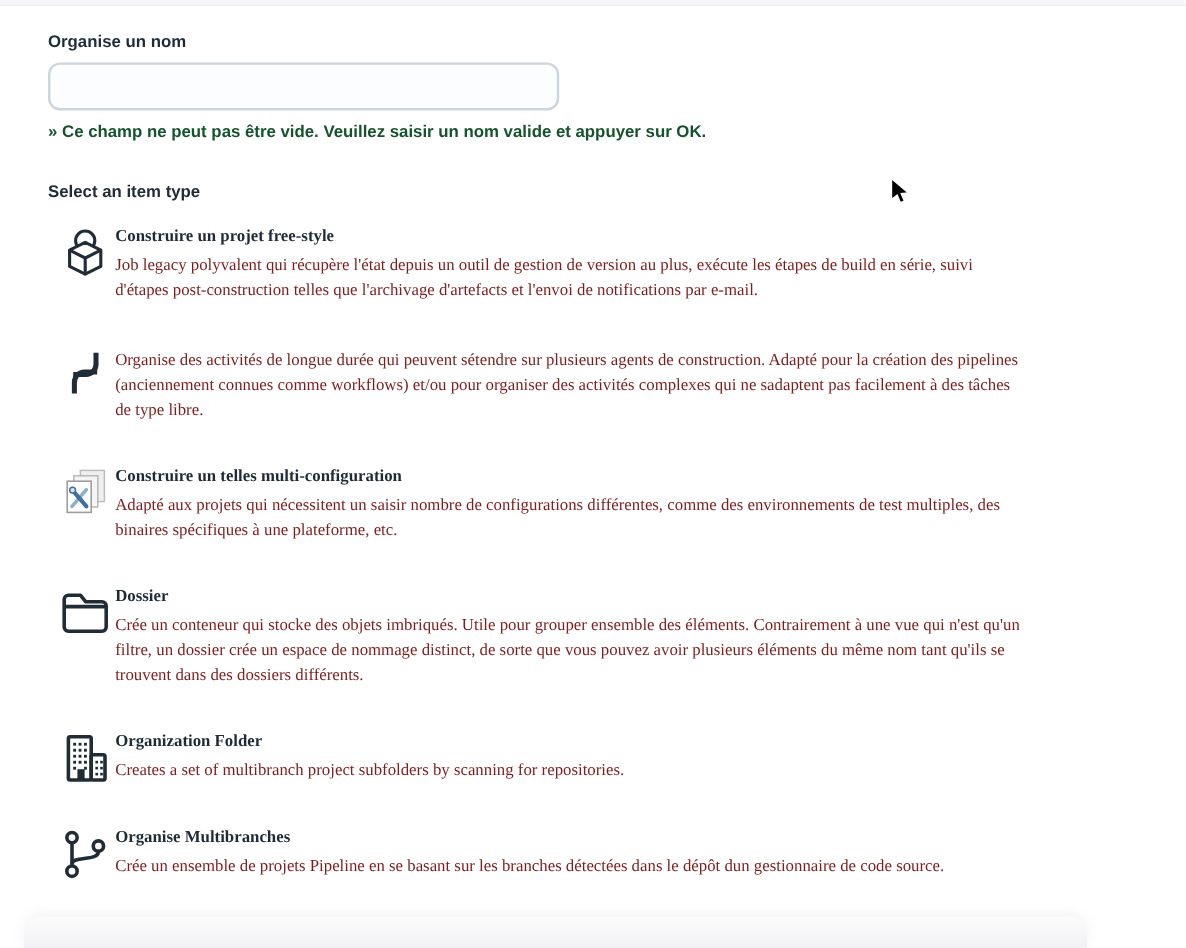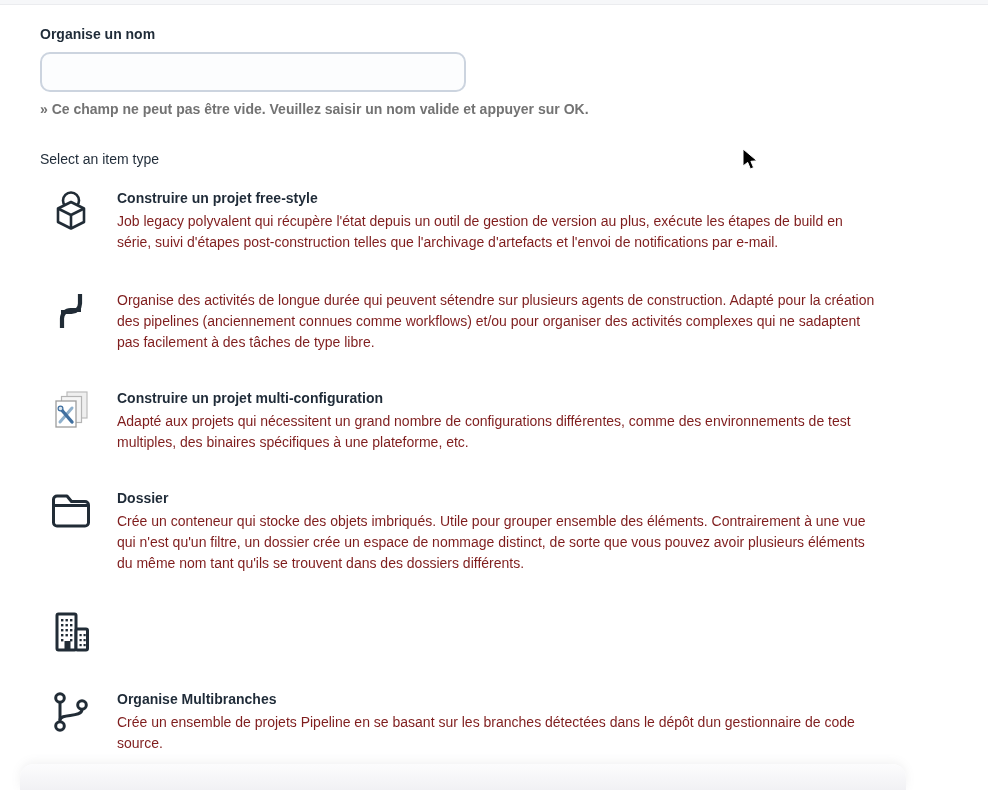--- a/index.html
+++ b/index.html
@@ -15,27 +15,27 @@
 
   .field-label { font-size:14px; font-weight:bold; color:#1f2b38; }
 
   .name-input {
     display:block; margin-top:10px; width:426px; height:40px;
     border:2px solid #ccd4df; border-radius:10px; background:#fcfdfe;
     font-family:"Liberation Sans", sans-serif; font-size:14px; padding:0 12px;
     outline:none;
   }
 
-  .error-msg { margin-top:9px; font-size:14px; font-weight:bold; color:#737373; }
+  .error-msg { margin-top:9px; font-size:14px; font-weight:bold; color:#14532d; }
 
-  .section-title { margin-top:34px; font-size:14px; font-weight:normal; color:#1f2b38; }
+  .section-title { margin-top:34px; font-size:14px; font-weight:bold; color:#1f2b38; }
 
   .items { margin-top:22px; }
 
-  .item { display:flex; align-items:flex-start; gap:24px; margin-bottom:36px; padding-left:9px; cursor:pointer; }
+  .item { display:flex; align-items:flex-start; gap:3px; margin-bottom:36px; padding-left:9px; cursor:pointer;font-family:Liberation Serif, serif; }
   .item-icon { width:44px; height:44px; flex:0 0 44px; }
   .item-body { padding-top:1px; }
   .item-title { font-size:14px; font-weight:bold; color:#1f2b38; margin-bottom:5px; }
   .item-desc { font-size:14px; line-height:1.5; color:#7f1d1d; max-width:758px; }
 
   .bottom-bar {
     position:absolute; bottom:0; left:20px; width:886px; height:26px;
     background:linear-gradient(to bottom, #fcfcfd 0%, #f1f1f4 100%);
     border-radius:14px 14px 0 0;
     box-shadow:0 -2px 10px rgba(120,120,130,0.10);
@@ -91,22 +91,22 @@
         <svg viewBox="0 0 44 44" width="44" height="44">
           <rect x="18" y="3" width="20" height="26" fill="#efefef" stroke="#bcbcbc" stroke-width="1.2"></rect>
           <rect x="12.5" y="7.5" width="20" height="26" fill="#f5f5f5" stroke="#b5b5b5" stroke-width="1.2"></rect>
           <rect x="7" y="12" width="20" height="26" fill="#ffffff" stroke="#9d9d9d" stroke-width="1.3"></rect>
           <path d="M11 33 L23 19" stroke="#8fb0cc" stroke-width="3" stroke-linecap="round"></path>
           <path d="M11 19 L23 33" stroke="#3f6f9f" stroke-width="3.4" stroke-linecap="round"></path>
           <circle cx="11.5" cy="19.5" r="2.4" fill="#dce6ef" stroke="#3f6f9f" stroke-width="1.2"></circle>
         </svg>
       </span>
       <span class="item-body">
-        <div class="item-title">Construire un projet multi-configuration</div>
-        <div class="item-desc">Adapté aux projets qui nécessitent un grand nombre de configurations différentes, comme des environnements de test multiples, des binaires spécifiques à une plateforme, etc.</div>
+        <div class="item-title">Construire un telles multi-configuration</div>
+        <div class="item-desc">Adapté aux projets qui nécessitent un saisir nombre de configurations différentes, comme des environnements de test multiples, des binaires spécifiques à une plateforme, etc.</div>
       </span>
     </div>
 
     <div class="item">
       <span class="item-icon">
         <svg viewBox="0 0 44 44" width="44" height="44" fill="none" stroke="#212c36" stroke-width="3" stroke-linejoin="round">
           <path d="M4.5 33.5 V10.5 a3.5 3.5 0 0 1 3.5 -3.5 h10 l4.5 5.5 h13.5 a3.5 3.5 0 0 1 3.5 3.5 v17.5 a3.5 3.5 0 0 1 -3.5 3.5 h-28 a3.5 3.5 0 0 1 -3.5 -3.5 Z"></path>
           <path d="M4.5 16.5 h35"></path>
         </svg>
       </span>
@@ -139,20 +139,24 @@
             <rect x="15.5" y="31" width="6" height="9"></rect>
             <rect x="30.5" y="24" width="2.2" height="2.2"></rect>
               <rect x="34.5" y="24" width="2.2" height="2.2"></rect>
             <rect x="30.5" y="29" width="2.2" height="2.2"></rect>
               <rect x="34.5" y="29" width="2.2" height="2.2"></rect>
             <rect x="30.5" y="34" width="2.2" height="2.2"></rect>
               <rect x="34.5" y="34" width="2.2" height="2.2"></rect>
           </g>
         </svg>
       </span>
+      <span class="item-body">
+        <div class="item-title">Organization Folder</div>
+        <div class="item-desc">Creates a set of multibranch project subfolders by scanning for repositories.</div>
+      </span>
     </div>
 
     <div class="item">
       <span class="item-icon">
         <svg viewBox="0 0 44 44" width="44" height="44" fill="none" stroke="#212c36" stroke-width="3">
           <circle cx="11" cy="8" r="4.3"></circle>
           <circle cx="11" cy="36" r="4.3"></circle>
           <circle cx="33" cy="15" r="4.3"></circle>
           <path d="M11 12.5 V31.5"></path>
           <path d="M33 19.5 C33 28 11 23 11 30"></path>

